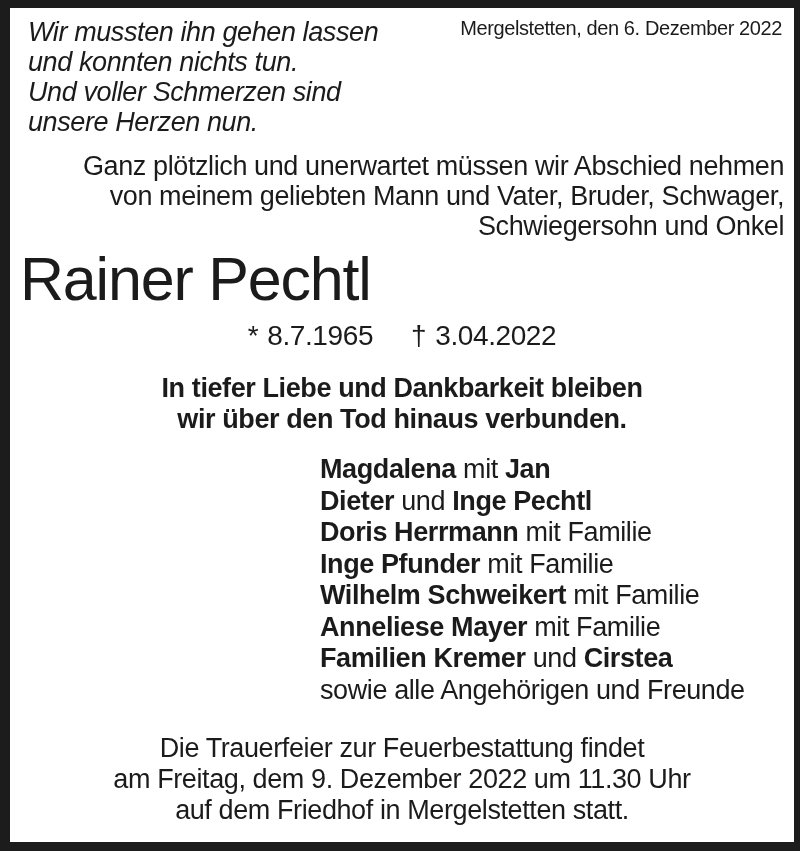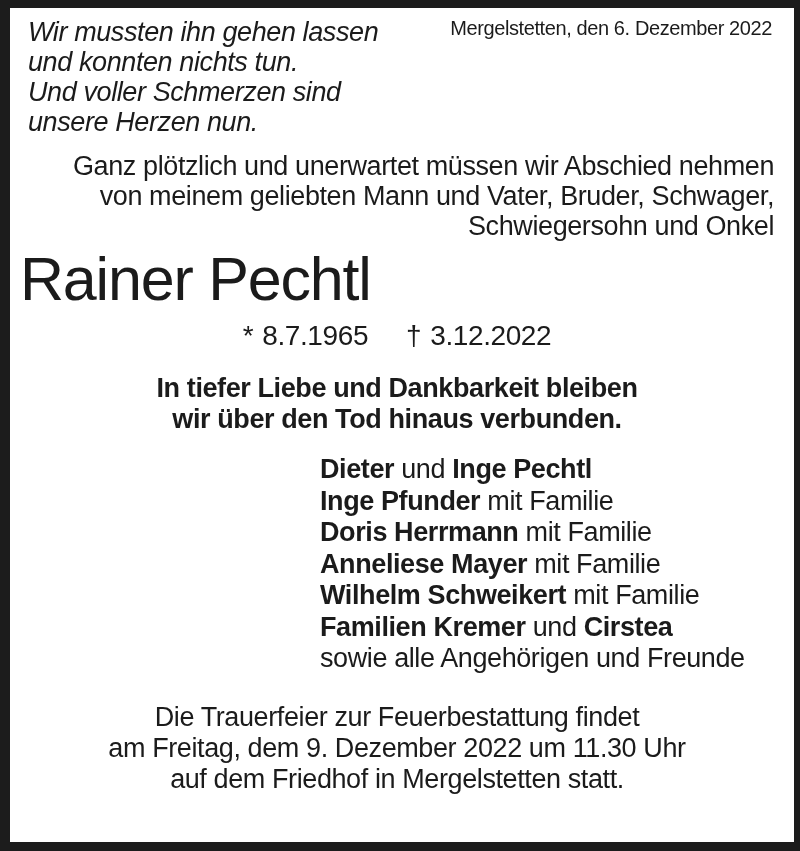--- a/index.html
+++ b/index.html
@@ -14,21 +14,21 @@
     color: #1b1b1b;
   }
   .frame {
     box-sizing: border-box;
     width: 800px;
     height: 851px;
     background: #ffffff;
     border-style: solid;
     border-color: #1c1c1c;
     border-width: 8px 6px 9px 10px;
-    padding: 6px 20px 0 10px;
+    padding: 6px 10px 0 10px;
     overflow: hidden;
     letter-spacing: -0.4px;
   }
   .header-row {
     display: flex;
     justify-content: space-between;
     align-items: flex-start;
   }
   .verse {
     font-style: italic;
@@ -100,30 +100,31 @@
   <div class="header-row">
     <div class="verse">Wir mussten ihn gehen lassen<br>und konnten nichts tun.<br>Und voller Schmerzen sind<br>unsere Herzen nun.</div>
     <div class="dateline">Mergelstetten, den 6. Dezember 2022</div>
   </div>
 
   <div class="announcement">Ganz plötzlich und unerwartet müssen wir Abschied nehmen<br>von meinem geliebten Mann und Vater, Bruder, Schwager,<br>Schwiegersohn und Onkel</div>
 
   <div class="name">Rainer Pechtl</div>
 
   <div class="dates">
-    <span><span class="date-sym">*</span><span>8.7.1965</span></span><span class="death-group"><span class="date-sym">†</span><span>3.12.2022</span></span>
+    <span><span class="date-sym">*</span><span>8.7.1965</span></span><span class="death-group"><span class="date-sym">†</span><span>3.04.2022</span></span>
   </div>
 
   <div class="condolence">In tiefer Liebe und Dankbarkeit bleiben<br>wir über den Tod hinaus verbunden.</div>
 
   <div class="mourners">
+      <div><span class="b">Magdalena</span><span> mit </span><span class="b">Jan</span></div>
       <div><span class="b">Dieter</span><span> und </span><span class="b">Inge Pechtl</span></div>
+      <div><span class="b">Doris Herrmann</span><span> mit Familie</span></div>
       <div><span class="b">Inge Pfunder</span><span> mit Familie</span></div>
-      <div><span class="b">Doris Herrmann</span><span> mit Familie</span></div>
+      <div><span class="b">Wilhelm Schweikert</span><span> mit Familie</span></div>
       <div><span class="b">Anneliese Mayer</span><span> mit Familie</span></div>
-      <div><span class="b">Wilhelm Schweikert</span><span> mit Familie</span></div>
       <div><span class="b">Familien Kremer</span><span> und </span><span class="b">Cirstea</span></div>
       <div><span>sowie alle Angehörigen und Freunde</span></div>
     </div>
 
   <div class="funeral">Die Trauerfeier zur Feuerbestattung findet<br>am Freitag, dem 9. Dezember 2022 um 11.30 Uhr<br>auf dem Friedhof in Mergelstetten statt.</div>
 
 </div>
 
 </body></html>

